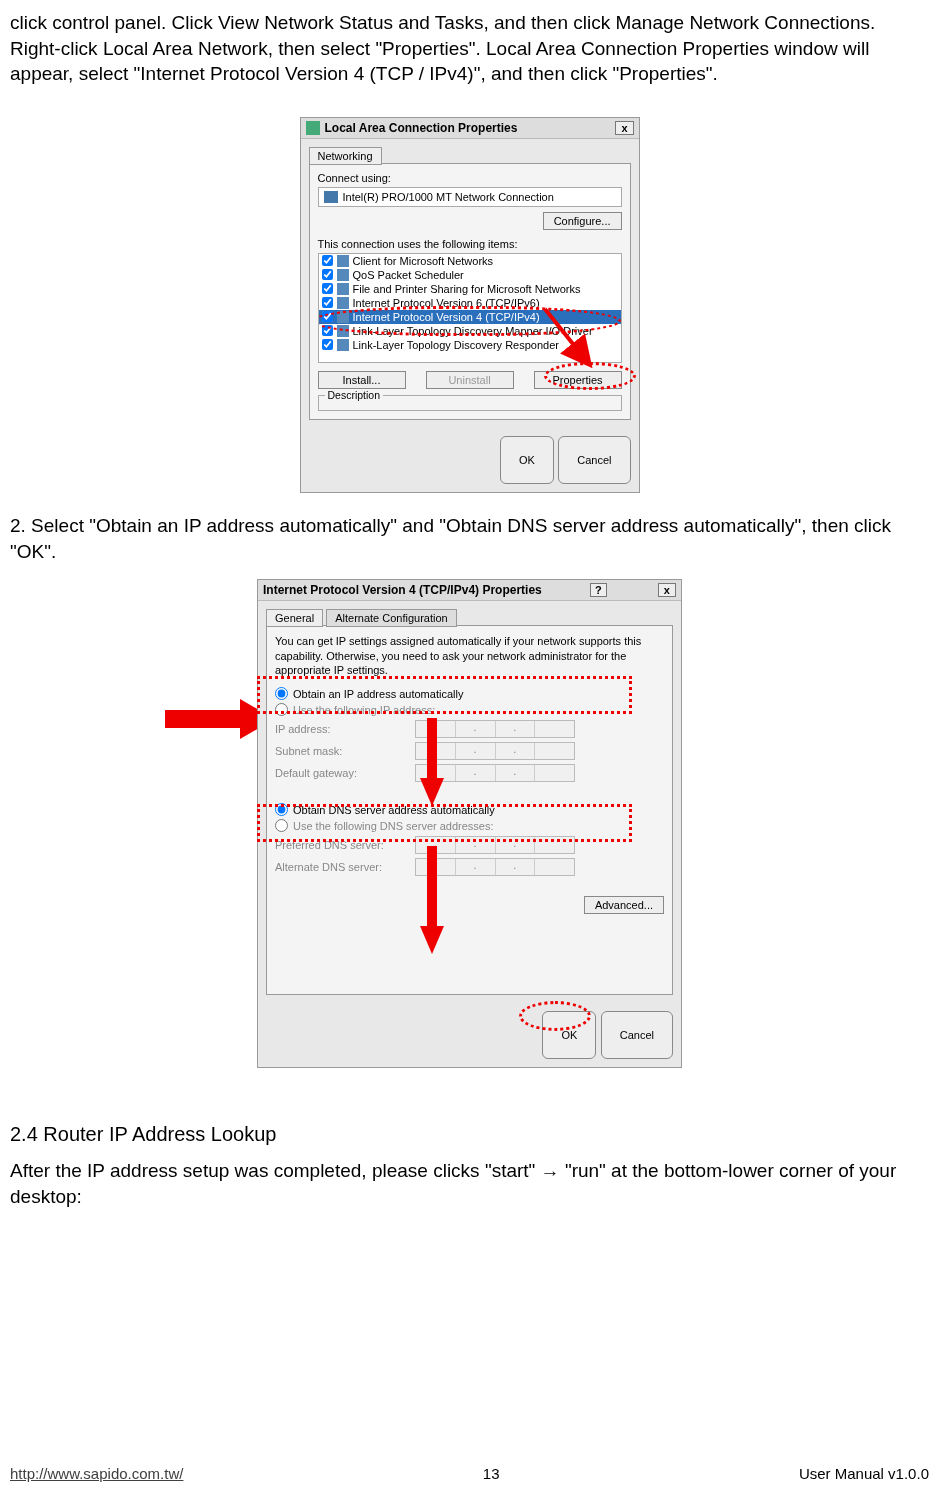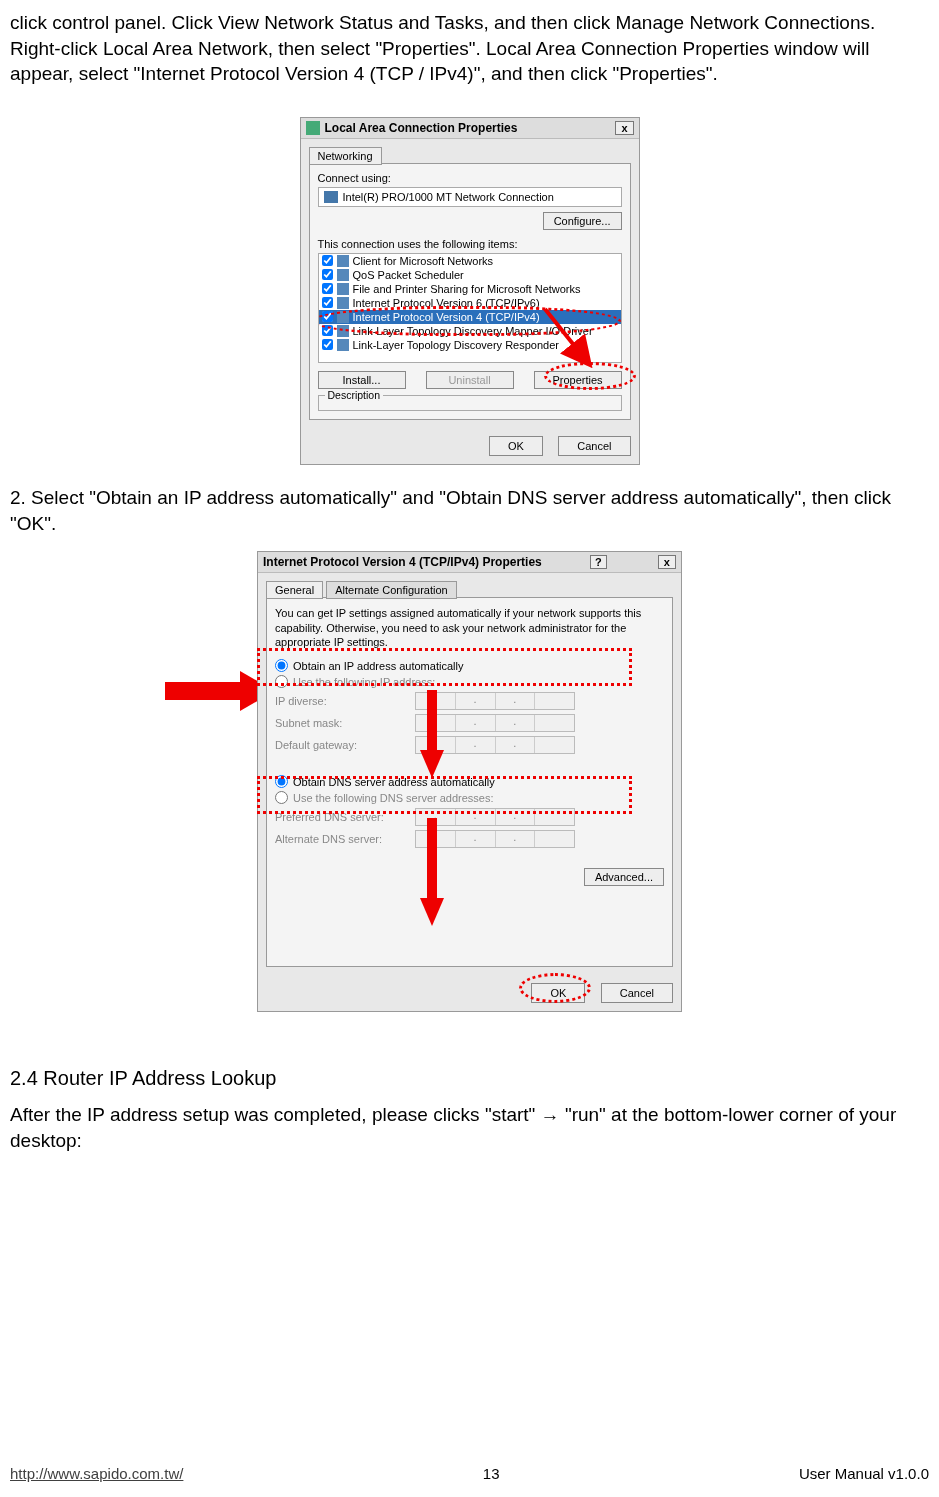--- a/index.html
+++ b/index.html
@@ -24,21 +24,21 @@
     .item-row input[type=checkbox] { margin-right: 4px; width: 11px; height: 11px; }
     .item-row .proto-icon { width: 12px; height: 12px; background: #58b; margin-right: 4px; flex-shrink: 0; }
     .item-row.selected { background: #2a6fbb; color: #fff; }
     .circle-anno { position: absolute; border: 3px dotted #e00; border-radius: 50%; pointer-events: none; }
     .arrow-svg { position: absolute; pointer-events: none; }
     .btn-row { display: flex; gap: 20px; }
     .btn-row .btn { flex: 1; text-align: center; }
     .desc-group { position: relative; border: 1px solid #aaa; padding: 8px 12px 6px; font-size: 10.5px; margin-top: 6px; }
     .desc-group .legend { position: absolute; top: -7px; left: 6px; background: #f4f4f4; padding: 0 3px; font-size: 10.5px; }
     .dialog-footer { padding: 8px; text-align: right; background: #e8e8e8; }
-    .dialog-footer .btn { padding: 3px 18px; margin-left: 11px; }
+    .dialog-footer .btn { padding: 17px 18px; margin-left: 0; border-radius: 6px; }
 
     .step-text { font-size: 19px; line-height: 1.35; color: #000; margin-bottom: 15px; }
 
     .dialog2 { width: 425px; background: #e8e8e8; border: 1px solid #999; position: relative; }
     .dialog2 .dialog-titlebar .help { border: 1px solid #777; padding: 0 4px; background: #eee; font-size: 11px; margin-right: 3px; }
     .dialog2 .tab-panel { min-height: 370px; }
     .info-text { font-size: 11px; line-height: 1.3; margin-bottom: 10px; }
     .radio-row { font-size: 11px; margin: 3px 0; display: flex; align-items: center; }
     .radio-row input { margin-right: 5px; }
     .radio-row.disabled-text { color: #888; }
@@ -166,21 +166,21 @@
 
         <div class="radio-row">
           <input type="radio" checked="" style="">
           <span>Obtain an IP address automatically</span>
         </div>
         <div class="radio-row disabled-text">
           <input type="radio" style="">
           <span>Use the following IP address:</span>
         </div>
         <div class="field-row">
-          <span class="flabel">IP diverse:</span>
+          <span class="flabel">IP address:</span>
           <span class="fval">
               <span>.</span>
               <span>.</span>
               <span>.</span>
               <span></span>
             </span>
         </div>
         <div class="field-row">
           <span class="flabel">Subnet mask:</span>
           <span class="fval">

